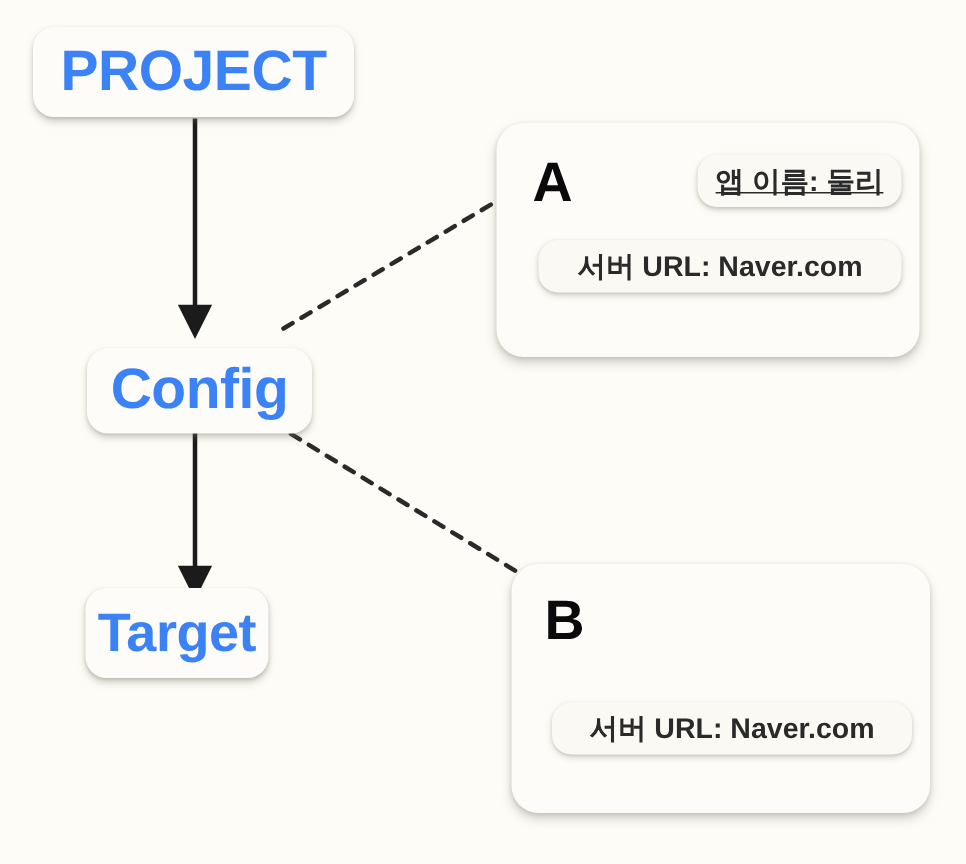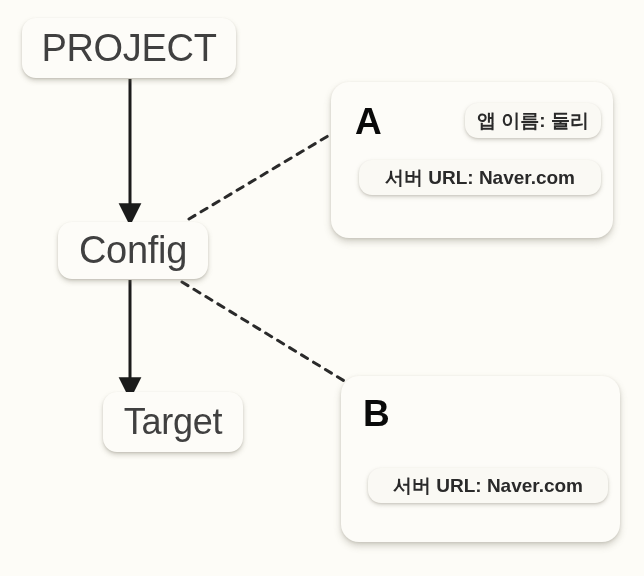--- a/index.html
+++ b/index.html
@@ -33,41 +33,40 @@
   
   .node {
     position: absolute;
     background: #fdfcf8;
     border-radius: 14px;
     box-shadow: 0 3px 5px rgba(120,115,100,0.30),
                 0 1px 2px rgba(120,115,100,0.22);
     display: flex;
     align-items: center;
     justify-content: center;
-    color: #404040;
-    font-weight: normal;
+    color: #3b82f6;
+    font-weight: bold;
     letter-spacing: -0.3px;
     white-space: nowrap;
   }
 
   #node-project {
     left: 22px;  top: 18px;
     width: 214px; height: 60px;
     font-size: 38px;
   }
   #node-config {
-    left: 58px;  top: 222px;
+    left: 58px;  top: 232px;
     width: 150px; height: 57px;
     font-size: 38px;
   }
   #node-target {
     left: 57px;  top: 392px;
-    width: 140px; height: 60px;
+    width: 122px; height: 60px;
     font-size: 36px;
-    margin-left: 46px;
   }
 
   
   .group-card {
     position: absolute;
     background: #fdfcf8;
     border-radius: 18px;
     box-shadow: 0 4px 7px rgba(120,115,100,0.30),
                 0 1px 3px rgba(120,115,100,0.20);
   }
@@ -96,21 +95,21 @@
     font-size: 19px;
     font-weight: 600;
     color: #2a2a2a;
     white-space: nowrap;
     padding: 0 12px;
     box-sizing: border-box;
     height: 35px;
   }
 
   
-  #chip-a-name { right: 12px; top: 21px;  min-width: 136px; }
+  #chip-a-name { right: 12px; top: 21px;  min-width: 136px; text-decoration: underline; }
   #chip-a-url  { right: 12px; top: 78px;  min-width: 242px; }
 
   
   #chip-b-name { right: 12px; top: 42px;  min-width: 180px; }
   #chip-b-url  { right: 12px; top: 92px;  min-width: 240px; }
 </style>
 </head>
 <body>
 
 <div id="canvas">

